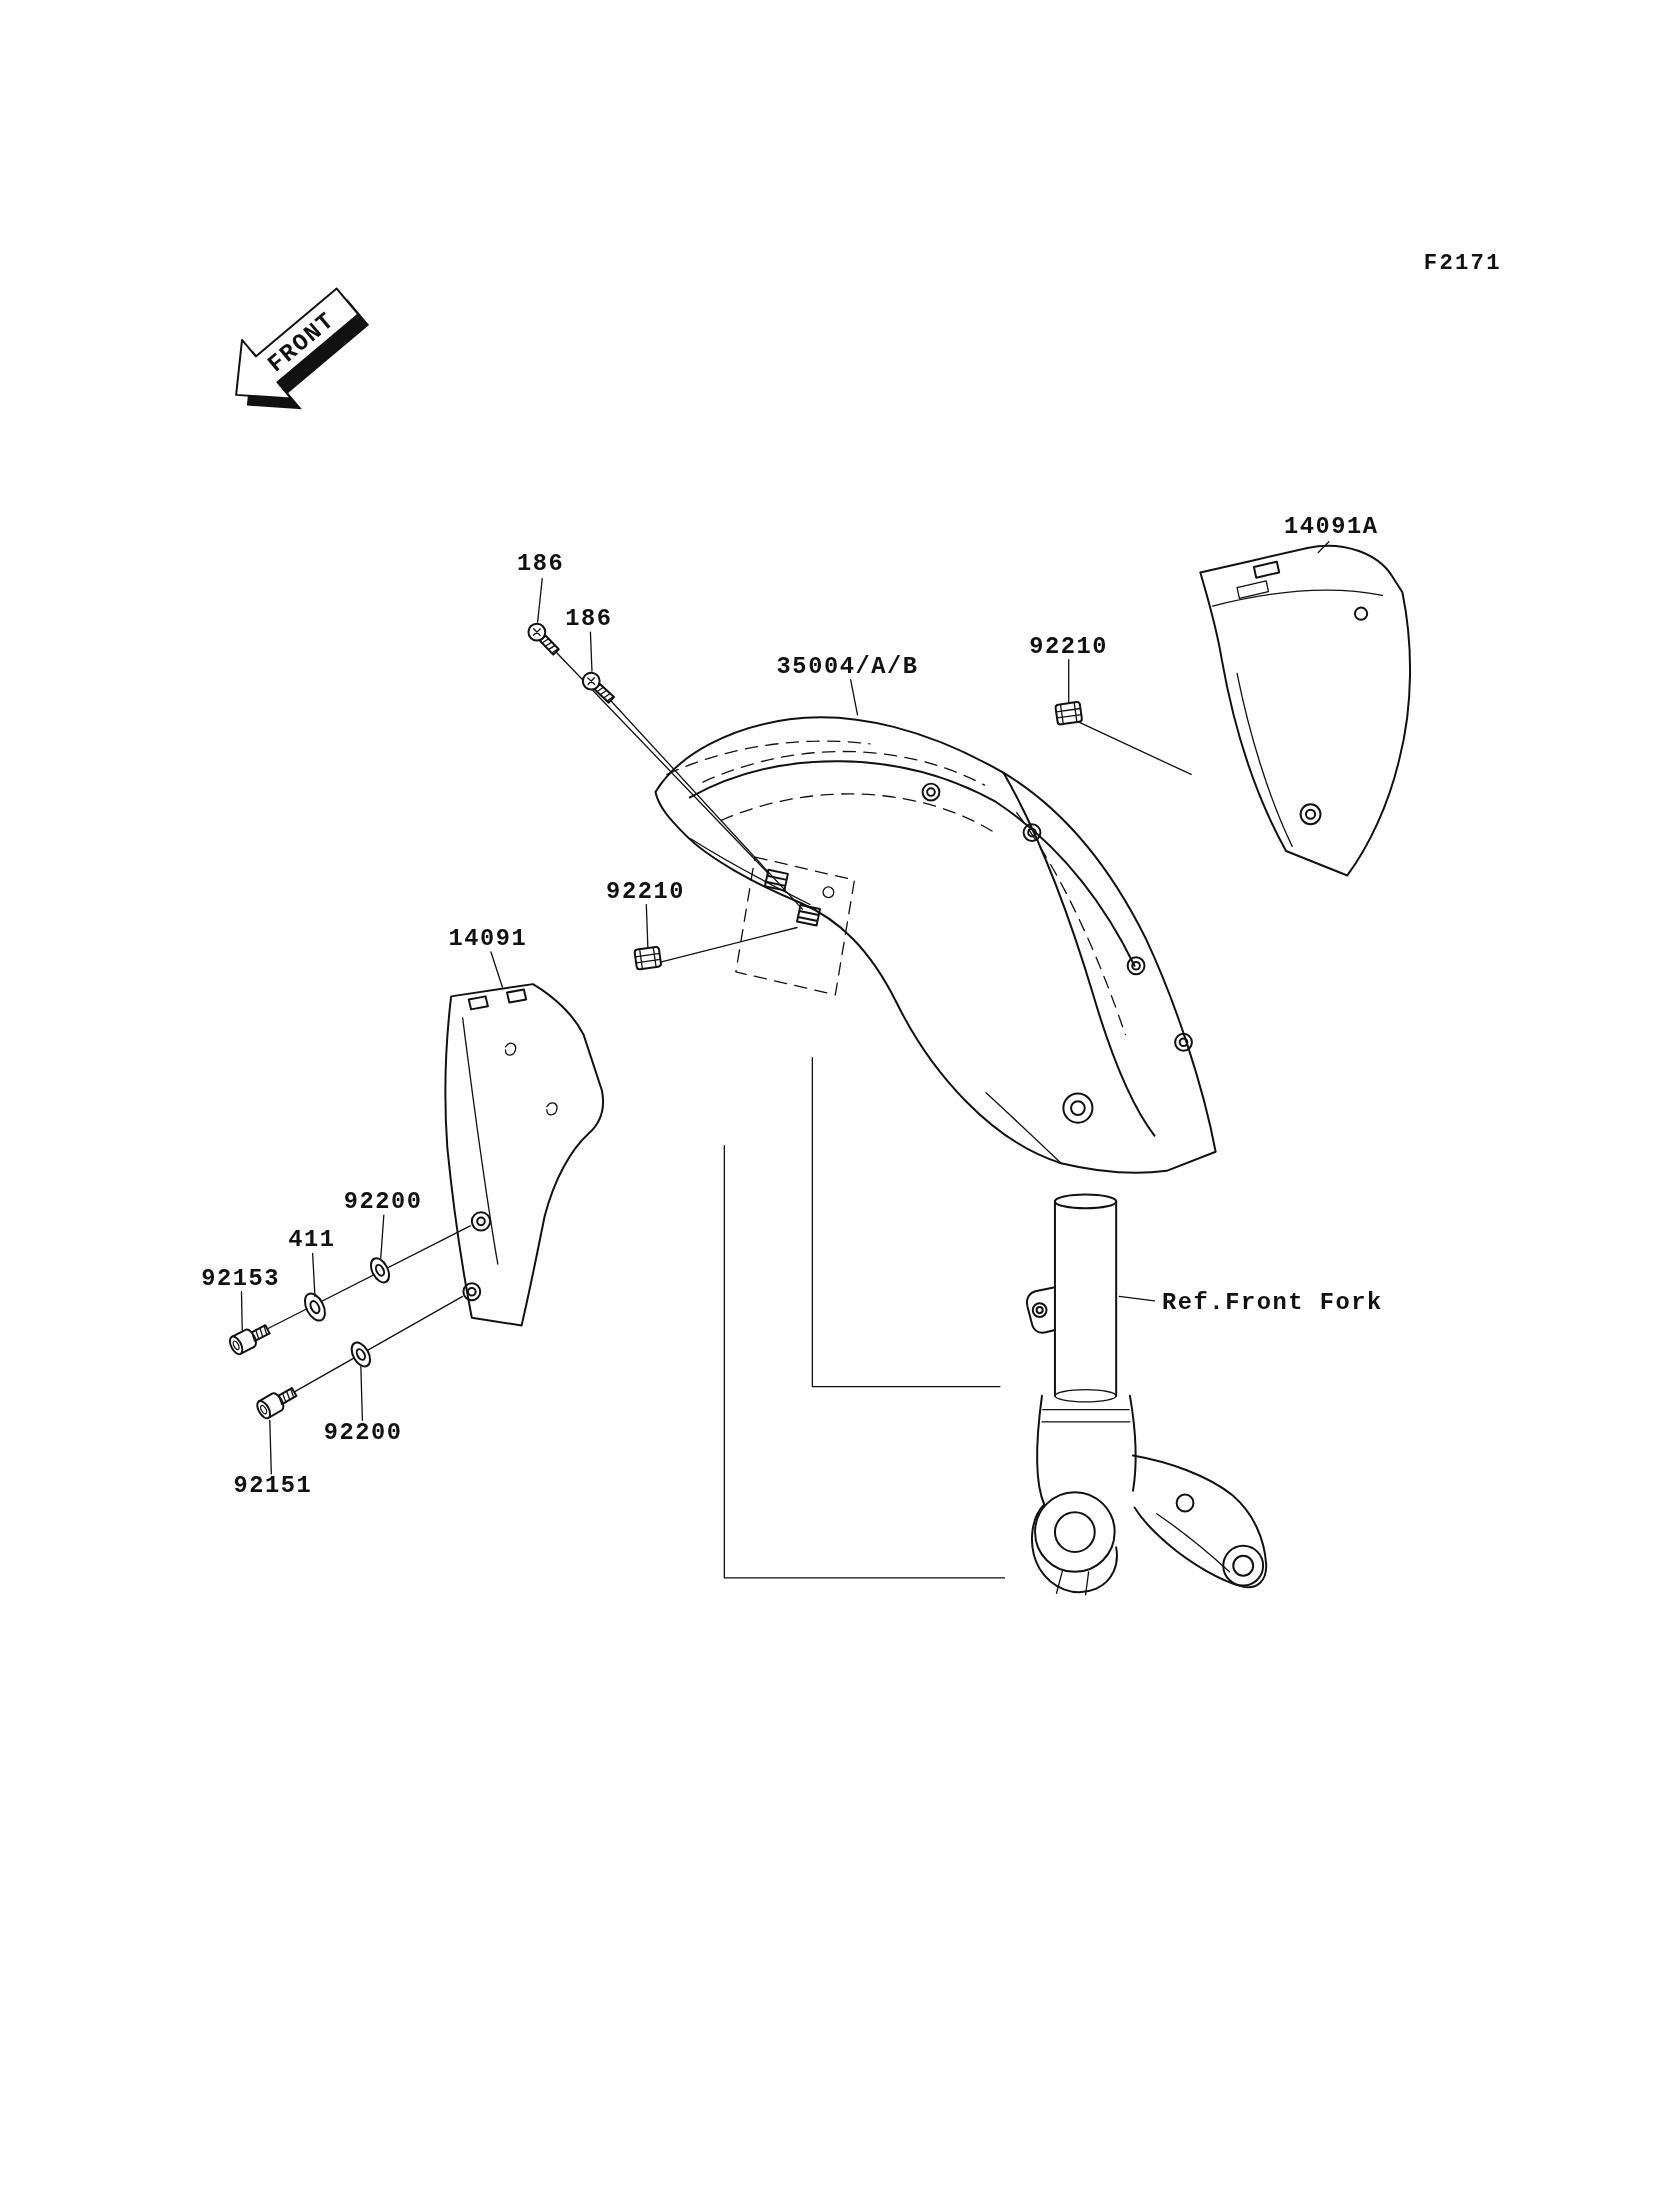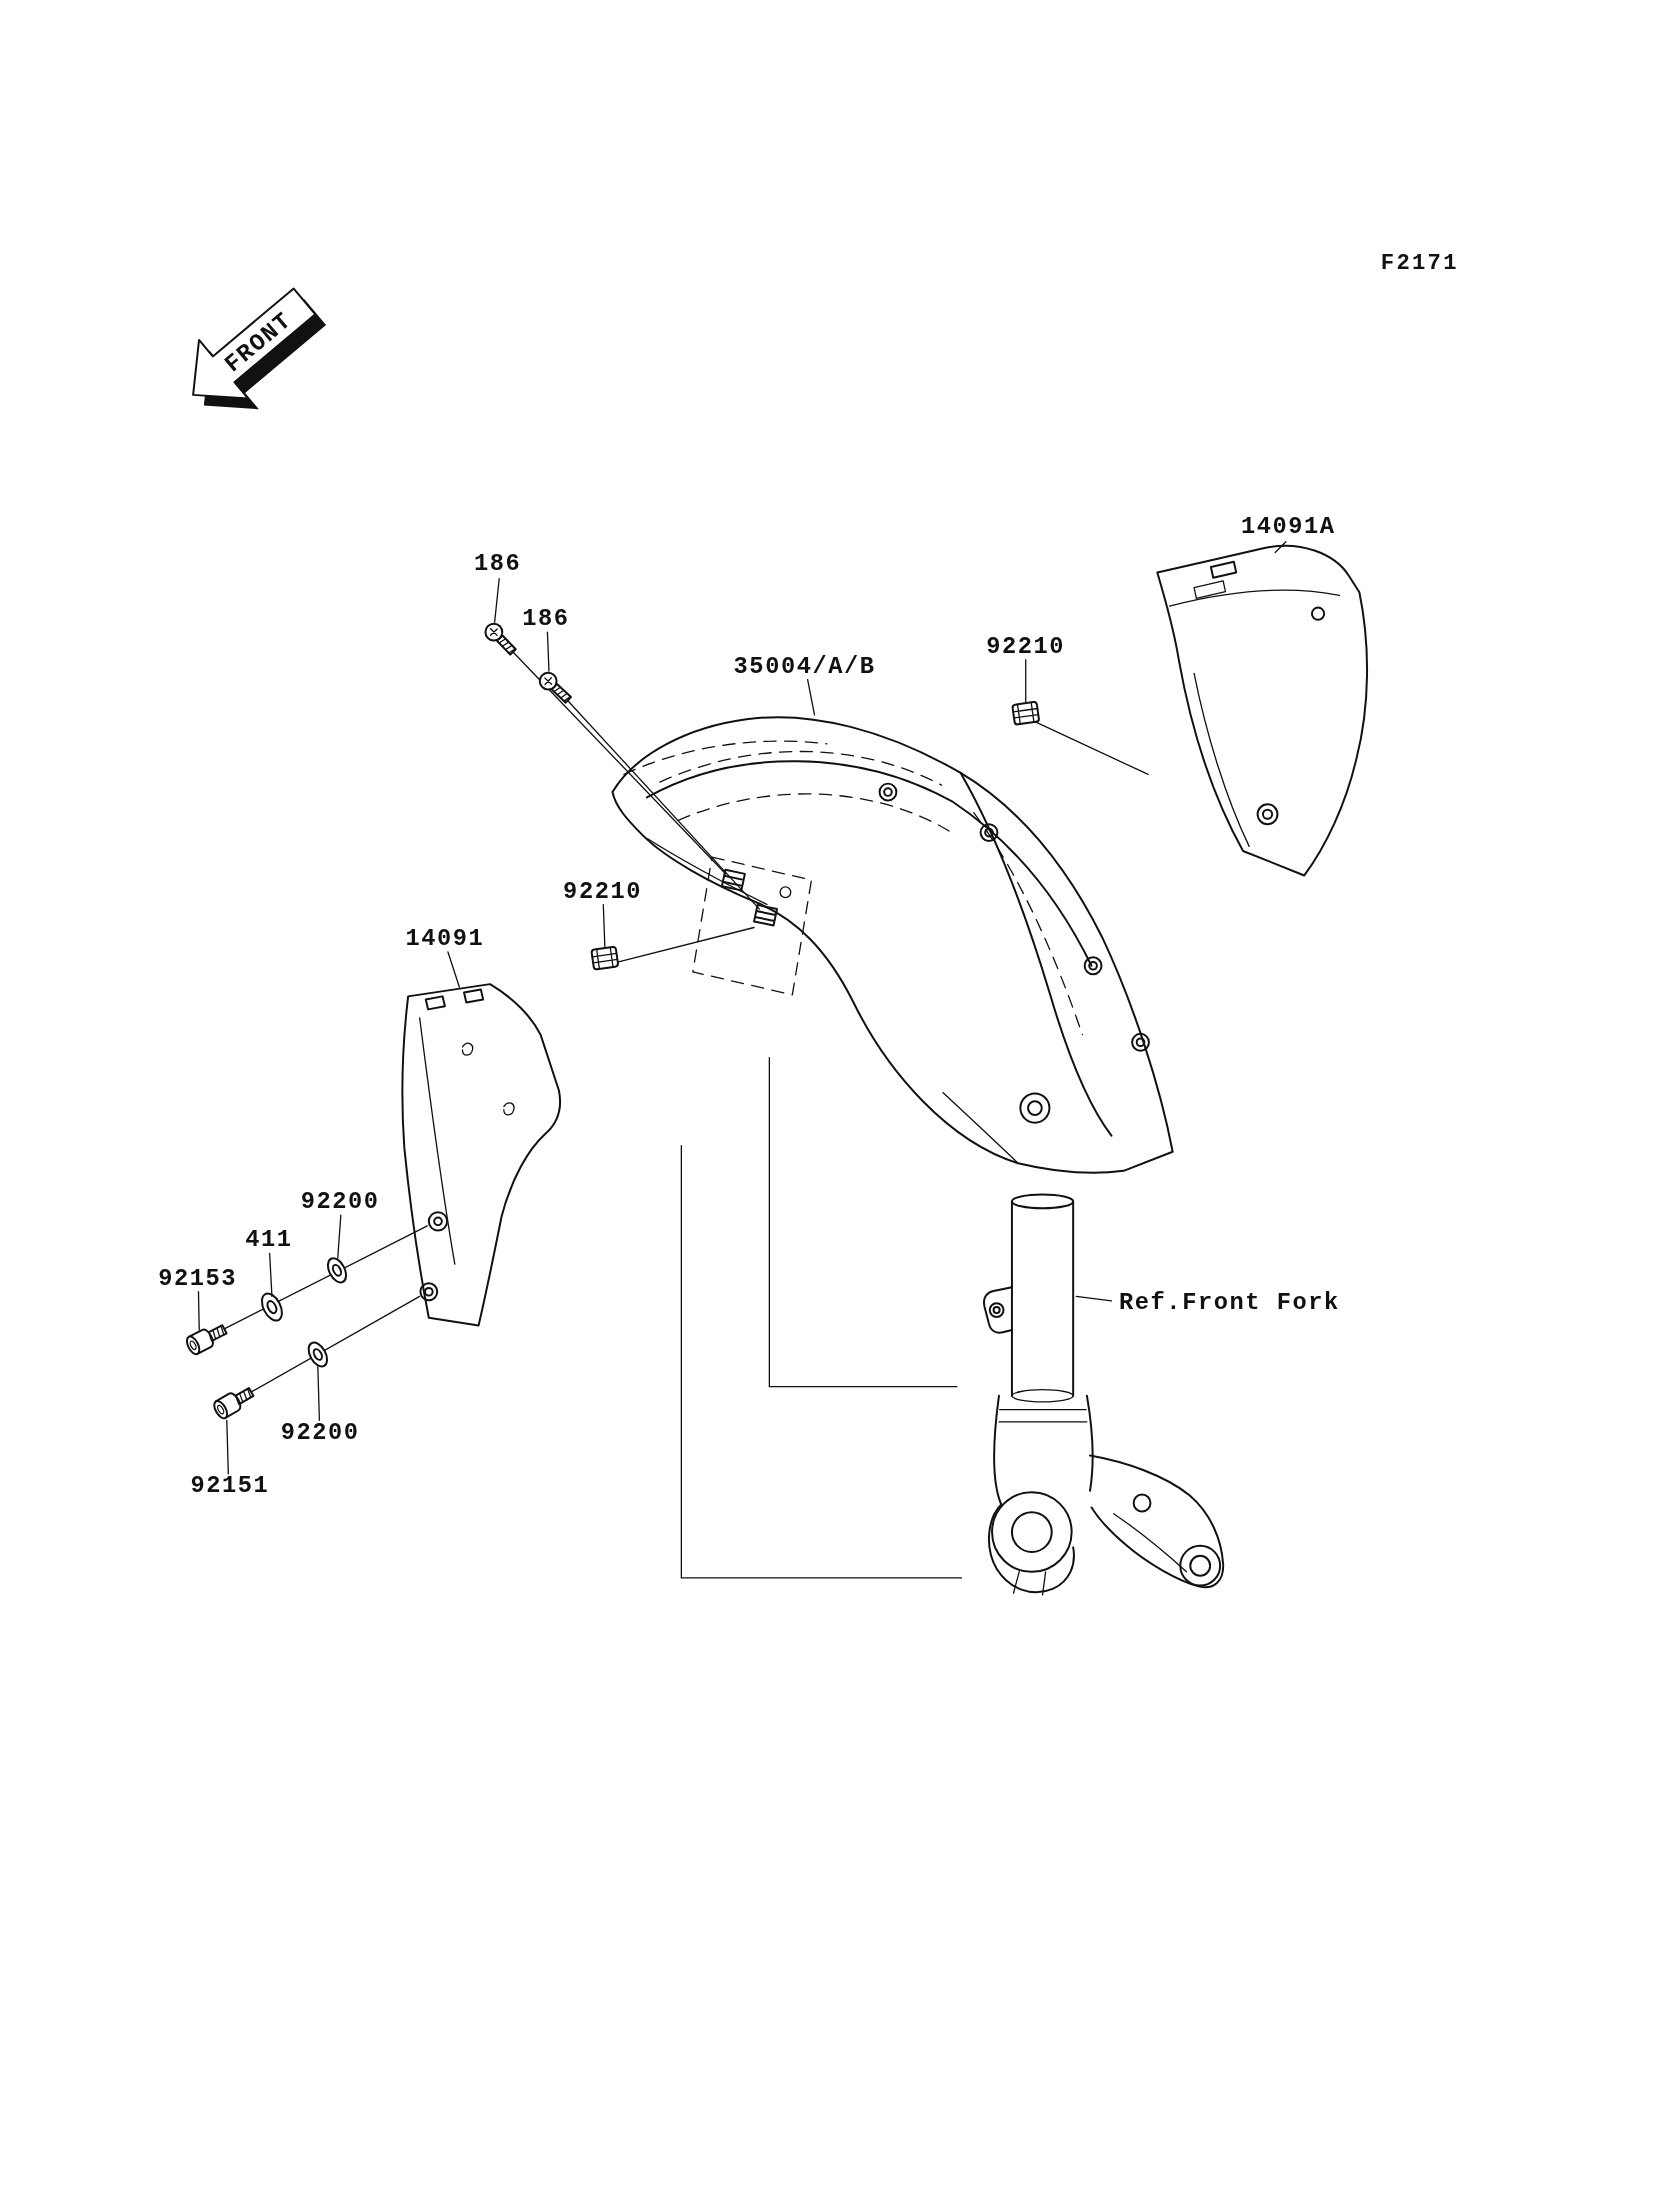--- a/index.html
+++ b/index.html
@@ -1,18 +1,18 @@
 <!DOCTYPE html>
 <html style="--line: #111111; --bg: #ffffff;font-size:12.2px"><head>
 <meta charset="utf-8">
 <style>
   :root { --line:#111111; --bg:#ffffff; }
   html,body { margin:0; padding:0; }
   body { width:1678px; height:2194px; background:var(--bg); }
-  .page { position:relative; width:1512px; height:2194px; font-family:"Liberation Mono", monospace; }
+  .page { position:relative; width:1512px; height:2194px; font-family:"Liberation Mono", monospace;margin-left:43px; }
   .page svg { position:absolute; left:0; top:0; }
   .ln  { fill:none; stroke:var(--line); stroke-width:2.6; stroke-linecap:round; stroke-linejoin:round; }
   .thin{ stroke-width:1.7; }
   .dash{ stroke-dasharray:16 11; }
   .wfill{ fill:#ffffff; }
   .bfill{ fill:var(--line); stroke:none; }
   .part-label { font:700 31px "Liberation Mono", monospace; letter-spacing:2px; fill:var(--line); }
   .fig-code   { font:700 29px "Liberation Mono", monospace; letter-spacing:3px; fill:var(--line); }
   .front-text { font:700 31px "Liberation Mono", monospace; letter-spacing:2px; fill:var(--line); }
 </style>

